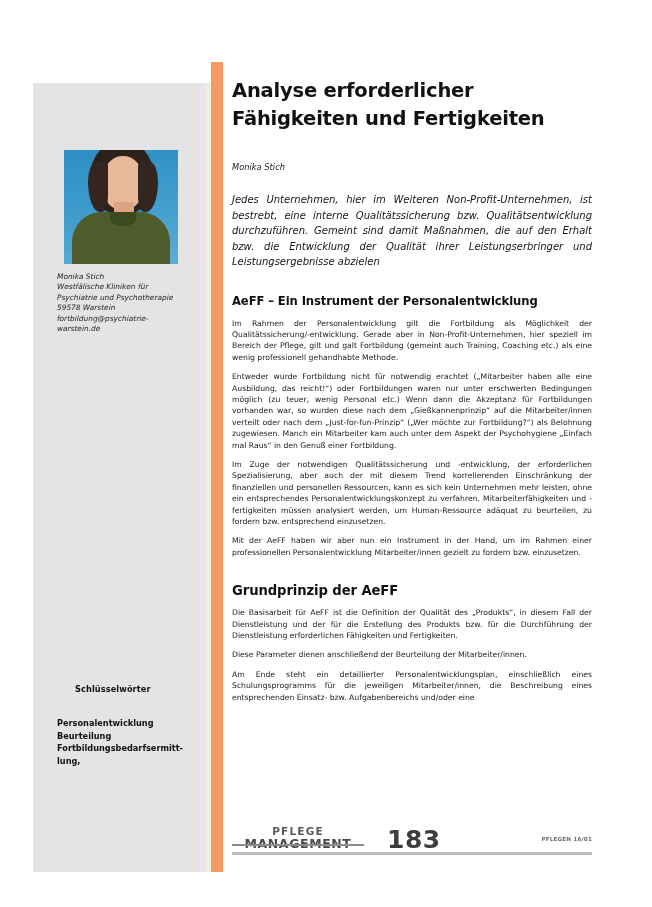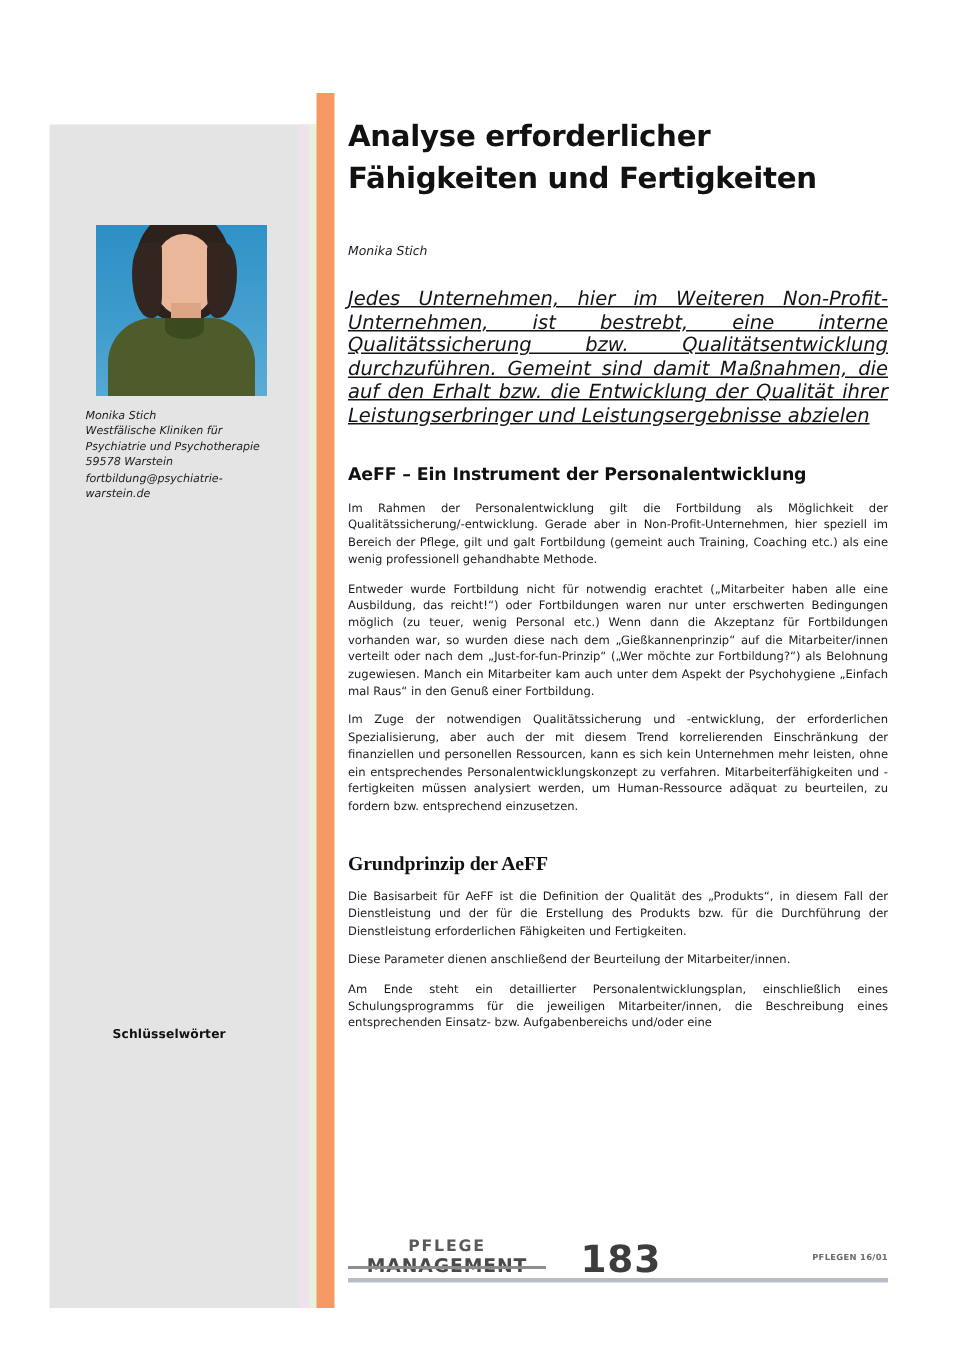--- a/index.html
+++ b/index.html
@@ -180,40 +180,38 @@
     font-family: "DejaVu Sans", sans-serif;
     font-style: italic;
     font-size: 8.3px;
     color: #1b1b1b;
   }
 
   .lead {
     margin: 20px 0 0 0;
     font-family: "DejaVu Sans", sans-serif;
     font-style: italic;
-    font-size: 13px;
+    font-size: 10px;
     line-height: 15.5px;
     color: #141414;
     text-align: justify;
-    text-decoration: underline;
   }
 
   h2.section {
     margin: 24px 0 9px 0;
     font-family: "DejaVu Sans", sans-serif;
     font-weight: bold;
     font-size: 11.6px;
     line-height: 15px;
     color: #111;
     letter-spacing: -0.1px;
   }
   h2.section.second {
     margin-top: 25px;
     font-size: 13.2px;
-    font-family: Liberation Serif, serif;
   }
 
   p.body {
     margin: 0 0 8px 0;
     font-family: "DejaVu Sans", sans-serif;
     font-size: 7.7px;
     line-height: 11.4px;
     color: #1a1a1a;
     text-align: justify;
   }
@@ -308,36 +306,41 @@
   </div>
 
   <div class="caption" style="white-space: pre-line;">Monika Stich
 Westfälische Kliniken für
 Psychiatrie und Psychotherapie
 59578 Warstein
 fortbildung@psychiatrie-
 warstein.de</div>
 
   <div class="kw-title">Schlüsselwörter</div>
+  <div class="kw-list" style="white-space: pre-line;">Personalentwicklung
+Beurteilung
+Fortbildungsbedarfsermitt-
+lung,</div>
 
   <div class="main">
 
     <h1 class="title">
       <span class="line l1">Analyse erforderlicher</span>
       <span class="line l2">Fähigkeiten und Fertigkeiten</span>
     </h1>
 
     <div class="author">Monika Stich</div>
 
     <p class="lead">Jedes Unternehmen, hier im Weiteren Non-Profit-Unternehmen, ist bestrebt, eine interne Qualitätssicherung bzw. Qualitätsentwicklung durchzuführen. Gemeint sind damit Maßnahmen, die auf den Erhalt bzw. die Entwicklung der Qualität ihrer Leistungserbringer und Leistungsergebnisse abzielen</p>
 
     <h2 class="section">AeFF – Ein Instrument der Personalentwicklung</h2>
     <p class="body">Im Rahmen der Personalentwicklung gilt die Fortbildung als Möglichkeit der Qualitätssicherung/-entwicklung. Gerade aber in Non-Profit-Unternehmen, hier speziell im Bereich der Pflege, gilt und galt Fortbildung (gemeint auch Training, Coaching etc.) als eine wenig professionell gehandhabte Methode.</p>
     <p class="body">Entweder wurde Fortbildung nicht für notwendig erachtet („Mitarbeiter haben alle eine Ausbildung, das reicht!“) oder Fortbildungen waren nur unter erschwerten Bedingungen möglich (zu teuer, wenig Personal etc.) Wenn dann die Akzeptanz für Fortbildungen vorhanden war, so wurden diese nach dem „Gießkannenprinzip“ auf die Mitarbeiter/innen verteilt oder nach dem „Just-for-fun-Prinzip“ („Wer möchte zur Fortbildung?“) als Belohnung zugewiesen. Manch ein Mitarbeiter kam auch unter dem Aspekt der Psychohygiene „Einfach mal Raus“ in den Genuß einer Fortbildung.</p>
     <p class="body">Im Zuge der notwendigen Qualitätssicherung und -entwicklung, der erforderlichen Spezialisierung, aber auch der mit diesem Trend korrelierenden Einschränkung der finanziellen und personellen Ressourcen, kann es sich kein Unternehmen mehr leisten, ohne ein entsprechendes Personalentwicklungskonzept zu verfahren. Mitarbeiterfähigkeiten und -fertigkeiten müssen analysiert werden, um Human-Ressource adäquat zu beurteilen, zu fordern bzw. entsprechend einzusetzen.</p>
+    <p class="body">Mit der AeFF haben wir aber nun ein Instrument in der Hand, um im Rahmen einer professionellen Personalentwicklung Mitarbeiter/innen gezielt zu fordern bzw. einzusetzen.</p>
 
     <h2 class="section second">Grundprinzip der AeFF</h2>
     <p class="body">Die Basisarbeit für AeFF ist die Definition der Qualität des „Produkts“, in diesem Fall der Dienstleistung und der für die Erstellung des Produkts bzw. für die Durchführung der Dienstleistung erforderlichen Fähigkeiten und Fertigkeiten.</p>
     <p class="body">Diese Parameter dienen anschließend der Beurteilung der Mitarbeiter/innen.</p>
     <p class="body">Am Ende steht ein detaillierter Personalentwicklungsplan, einschließlich eines Schulungsprogramms für die jeweiligen Mitarbeiter/innen, die Beschreibung eines entsprechenden Einsatz- bzw. Aufgabenbereichs und/oder eine</p>
   </div>
 
   <div class="footer">
     <div class="footer-logo">
       <span class="l1">PFLEGE</span>

